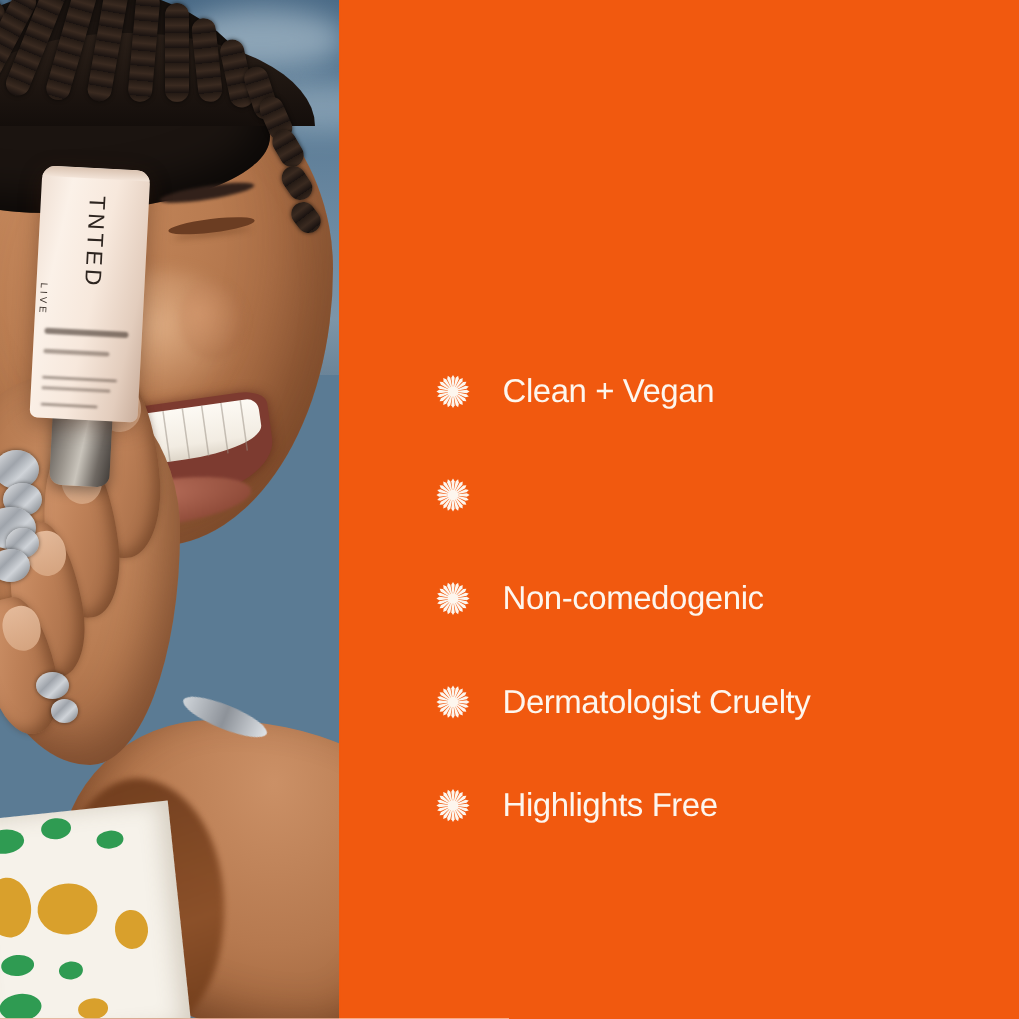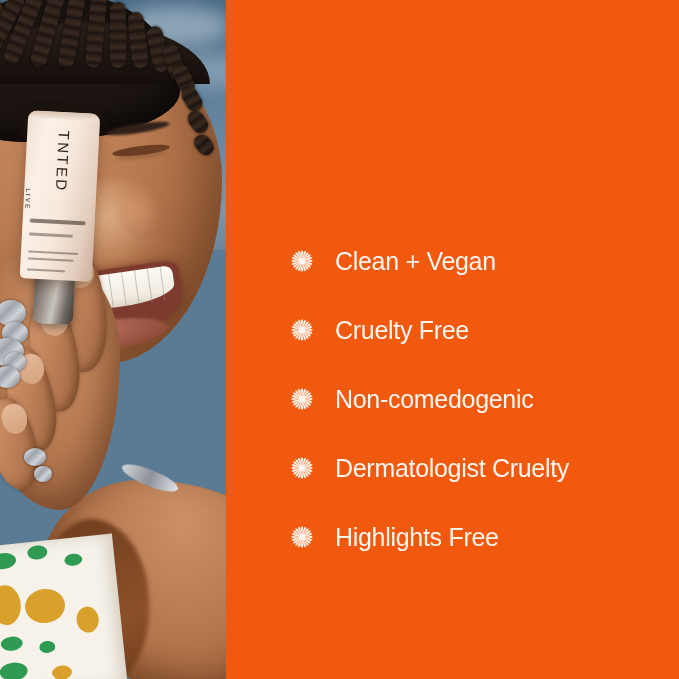--- a/index.html
+++ b/index.html
@@ -340,21 +340,21 @@
     align-items: center;
     height: 69px;
   }
   .hl-icon {
     flex: 0 0 32px;
     width: 32px; height: 32px;
     margin-right: 17px;
     display: block;
   }
   .hl-label {
-    font-size: 25px;
+    font-size: 22px;
     line-height: 30px;
     font-weight: 400;
     letter-spacing: -0.3px;
     color: #fdf6ee;
     white-space: nowrap;
   }
 </style>
 </head>
 <body>
 
@@ -513,21 +513,20 @@
               <path d="M 20 21 L 18.6 8.5 L 20 6.2 L 21.4 8.5 Z" fill="#FDF6EE" transform="rotate(234 20 20)"></path>
               <path d="M 20 21 L 18.6 8.5 L 20 6.2 L 21.4 8.5 Z" fill="#FDF6EE" transform="rotate(252 20 20)"></path>
               <path d="M 20 21 L 18.6 8.5 L 20 6.2 L 21.4 8.5 Z" fill="#FDF6EE" transform="rotate(270 20 20)"></path>
               <path d="M 20 21 L 18.6 8.5 L 20 6.2 L 21.4 8.5 Z" fill="#FDF6EE" transform="rotate(288 20 20)"></path>
               <path d="M 20 21 L 18.6 8.5 L 20 6.2 L 21.4 8.5 Z" fill="#FDF6EE" transform="rotate(306 20 20)"></path>
               <path d="M 20 21 L 18.6 8.5 L 20 6.2 L 21.4 8.5 Z" fill="#FDF6EE" transform="rotate(324 20 20)"></path>
               <path d="M 20 21 L 18.6 8.5 L 20 6.2 L 21.4 8.5 Z" fill="#FDF6EE" transform="rotate(342 20 20)"></path>
             </g>
             <circle cx="20" cy="20" r="4.4" fill="#FDF6EE"></circle>
           </svg>
-          <span class="hl-label">Cruelty Free</span>
         </li>
         <li class="hl-item">
           <svg viewBox="0 0 40 40" class="hl-icon">
             <g>
               <path d="M 20 21 L 18.6 8.5 L 20 6.2 L 21.4 8.5 Z" fill="#FDF6EE" transform="rotate(0 20 20)"></path>
               <path d="M 20 21 L 18.6 8.5 L 20 6.2 L 21.4 8.5 Z" fill="#FDF6EE" transform="rotate(18 20 20)"></path>
               <path d="M 20 21 L 18.6 8.5 L 20 6.2 L 21.4 8.5 Z" fill="#FDF6EE" transform="rotate(36 20 20)"></path>
               <path d="M 20 21 L 18.6 8.5 L 20 6.2 L 21.4 8.5 Z" fill="#FDF6EE" transform="rotate(54 20 20)"></path>
               <path d="M 20 21 L 18.6 8.5 L 20 6.2 L 21.4 8.5 Z" fill="#FDF6EE" transform="rotate(72 20 20)"></path>
               <path d="M 20 21 L 18.6 8.5 L 20 6.2 L 21.4 8.5 Z" fill="#FDF6EE" transform="rotate(90 20 20)"></path>

